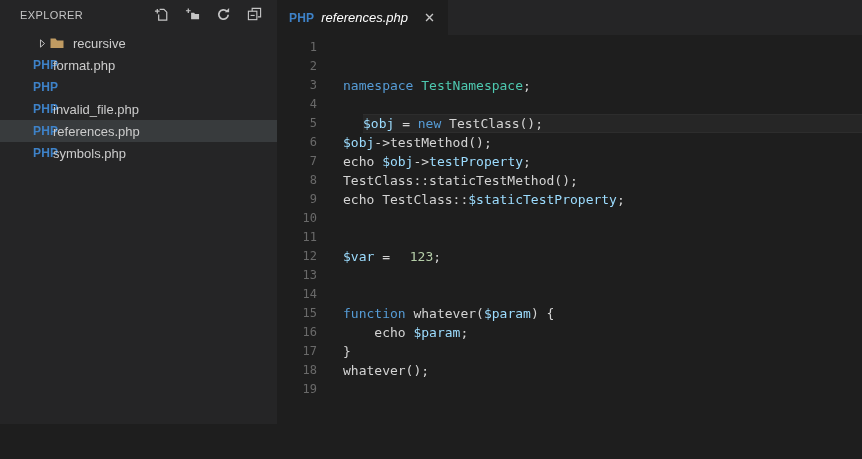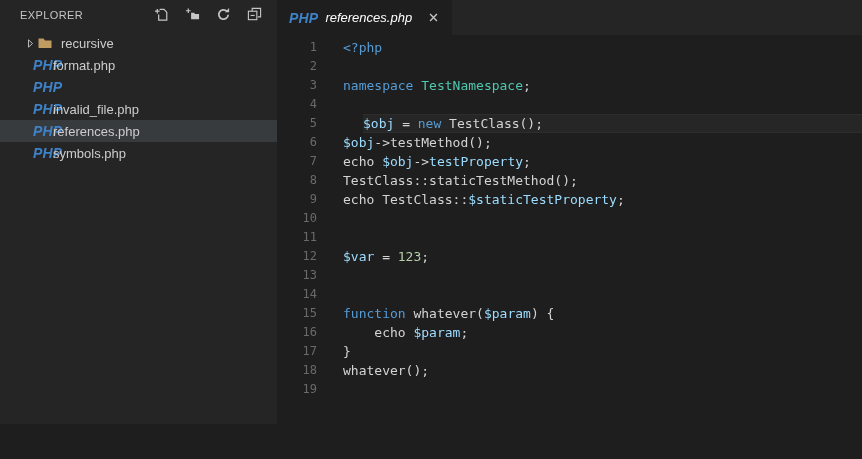--- a/index.html
+++ b/index.html
@@ -38,30 +38,30 @@
   }
   .action-btn svg { width:15px; height:15px; }
 
   .file-tree { padding-top:3px; }
   .tree-row {
     height:22px;
     display:flex; align-items:center;
     font-size:13px;
     color:#cccccc;
     cursor:pointer;
-    padding-left:24px;
+    padding-left:36px;
   }
   .tree-row.file { padding-left:33px; }
   .tree-row.selected { background:var(--selection-bg,#383b3d); }
   .twisty { width:13px; height:16px; display:flex; align-items:center; color:#cfcfcf; flex-shrink:0; }
   .twisty svg { width:13px; height:13px; }
   .folder-glyph { width:16px; height:16px; margin-right:8px; flex-shrink:0; }
   .php-badge {
     width:20px; flex-shrink:0;
-    font-size:14px; font-weight:bold; font-style:italic;
+    font-size:12px; font-weight:bold; 
     color:var(--php-icon,#3e82c8);
     letter-spacing:0.2px;
   }
   .tree-label { white-space:nowrap; }
 
   
   .editor { flex:1; min-width:0; display:flex; flex-direction:column; background:var(--editor-bg,#1e1e1e); }
   .tabbar {
     height:35px;
     background:var(--tabbar-bg,#252526);
@@ -106,21 +106,21 @@
     color:var(--text,#d4d4d4);
   }
   .code-line.current .line-content {
     background:var(--current-line-bg,#262626);
     box-shadow: inset 0 1px 0 #2d2d2d, inset 0 -1px 0 #2d2d2d;
     margin-left: 46px;
   }
   .tok-keyword { color:var(--keyword,#569cd6); }
   .tok-type    { color:var(--type,#4ec9b0);text-align:center; }
   .tok-var     { color:var(--variable,#9cdcfe); }
-  .tok-num     { color:var(--number,#b5cea8); }
+  .tok-num     { color:var(--number,#b5cea8);margin-left:12px; }
   .tok-plain   { color:var(--text,#d4d4d4); }
 </style>
 </head>
 <body>
 
 <div class="app">
 
   <div class="sidebar">
     <div class="sidebar-header">
       <span class="sidebar-title">EXPLORER</span>
@@ -194,21 +194,20 @@
         <span class="tab-close">
           <svg viewBox="0 0 16 16" stroke="currentColor" stroke-width="2" fill="none">
             <path d="M3 3l10 10M13 3L3 13"></path>
           </svg>
         </span>
       </div>
     </div>
     <div class="code-area">
         <div class="code-line">
           <span class="ln">1</span>
-          <span class="line-content"><span class="tok-keyword">&lt;?php</span></span>
         </div>
         <div class="code-line">
           <span class="ln">2</span>
           <span class="line-content"></span>
         </div>
         <div class="code-line">
           <span class="ln">3</span>
           <span class="line-content"><span class="tok-keyword">namespace</span><span class="tok-plain"> </span><span class="tok-type">TestNamespace</span><span class="tok-plain">;</span></span>
         </div>
         <div class="code-line">

